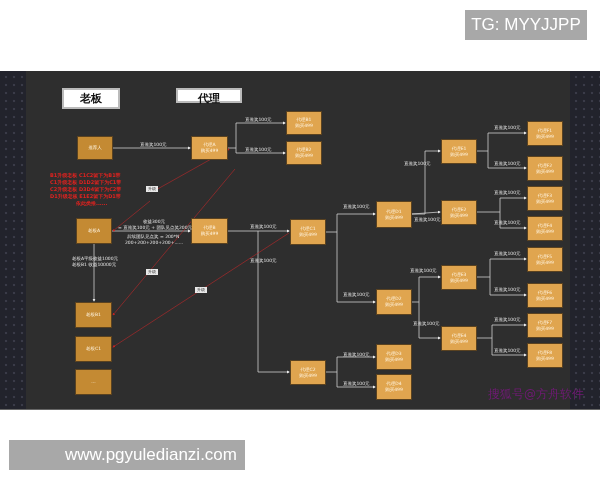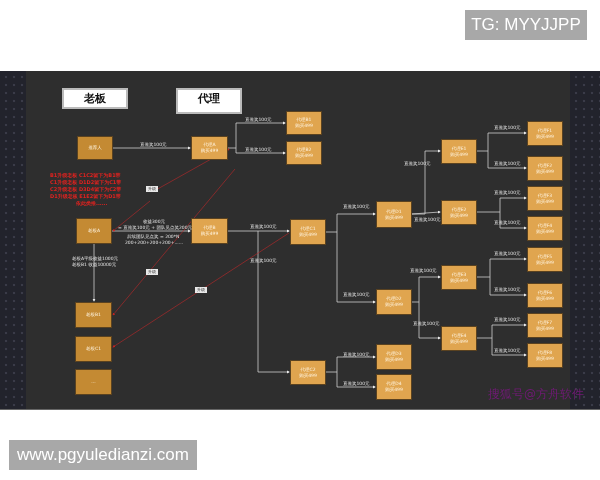--- a/index.html
+++ b/index.html
@@ -1,20 +1,20 @@
 <!DOCTYPE html>
 <html><head>
 <meta charset="utf-8">
 <style>
   html, body { margin: 0; padding: 0; }
   body { width: 600px; height: 480px; position: relative; background: #ffffff; overflow: hidden;
          font-family: "DejaVu Sans", sans-serif; }
   .badge { position: absolute; background: #a8a8a8; color: #ffffff; font-family: "Liberation Sans", sans-serif; }
   #tg-badge { left: 465px; top: 10px; width: 122px; height: 30px; font-size: 17px; line-height: 30px; text-align: center; }
-  #www-badge { left: 9px; top: 440px; width: 188px; height: 30px; font-size: 17px; line-height: 30px; text-align: center; }
+  #www-badge { left: 9px; top: 440px; width: 188px; height: 30px; font-size: 17px; line-height: 30px; text-align: center; padding-left: 48px; }
   #slide { position: absolute; left: 0; top: 71px; width: 600px; height: 338px; background: #1f1f26; border-bottom: 1px solid #666; }
   .pattern { position: absolute; top: 0; bottom: 0; width: 26px;
     background-color: #22232c;
     background-image: radial-gradient(circle at 6px 6px, #3a3b48 1.2px, transparent 1.6px);
     background-size: 8px 8px; }
   #pattern-left { left: 0; }
   #pattern-right { right: 0; width: 30px; }
   #panel { position: absolute; left: 26px; top: 0; width: 544px; height: 338px; background: #2e2e2e; }
   .hdr { position: absolute; background: #ffffff; border: 2px solid #bbbbbb; box-sizing: border-box; color: #111;
          font-size: 11px; font-weight: bold; text-align: center; line-height: 17px; }
@@ -88,22 +88,22 @@
       <path d="M492,267 L492,284 L526,284" marker-end="url(#ah)"></path>
     </g>
     <g stroke="#c0282a" stroke-width="0.7" fill="none" opacity="0.85">
       <path d="M154,120 L229,78" marker-end="url(#ahr)"></path>
       <path d="M150,130 L113,160" marker-end="url(#ahr)"></path>
       <path d="M235,98 L113,244" marker-end="url(#ahr)"></path>
       <path d="M289,162 L113,276" marker-end="url(#ahr)"></path>
     </g>
   </svg>
 
-  <div class="hdr" style="left:62px;top:17px;width:66px;height:21px;text-align:center;">老板</div>
-  <div class="hdr" style="left:176px;top:17px;width:66px;height:26px;">代理</div>
+  <div class="hdr" style="left:62px;top:17px;width:58px;height:21px;text-align:center;">老板</div>
+  <div class="hdr" style="left:176px;top:17px;width:66px;height:15px;">代理</div>
 
   <div class="node boss" style="left:77px;top:65px;width:36px;height:24px;">
       <span>推荐人</span>
     </div>
   <div class="node agent" style="left:191px;top:65px;width:37px;height:24px;">
     <span>代理A</span>
       <span>购买499</span>
     </div>
   <div class="node agent" style="left:286px;top:40px;width:36px;height:24px;">
     <span>代理B1</span>

